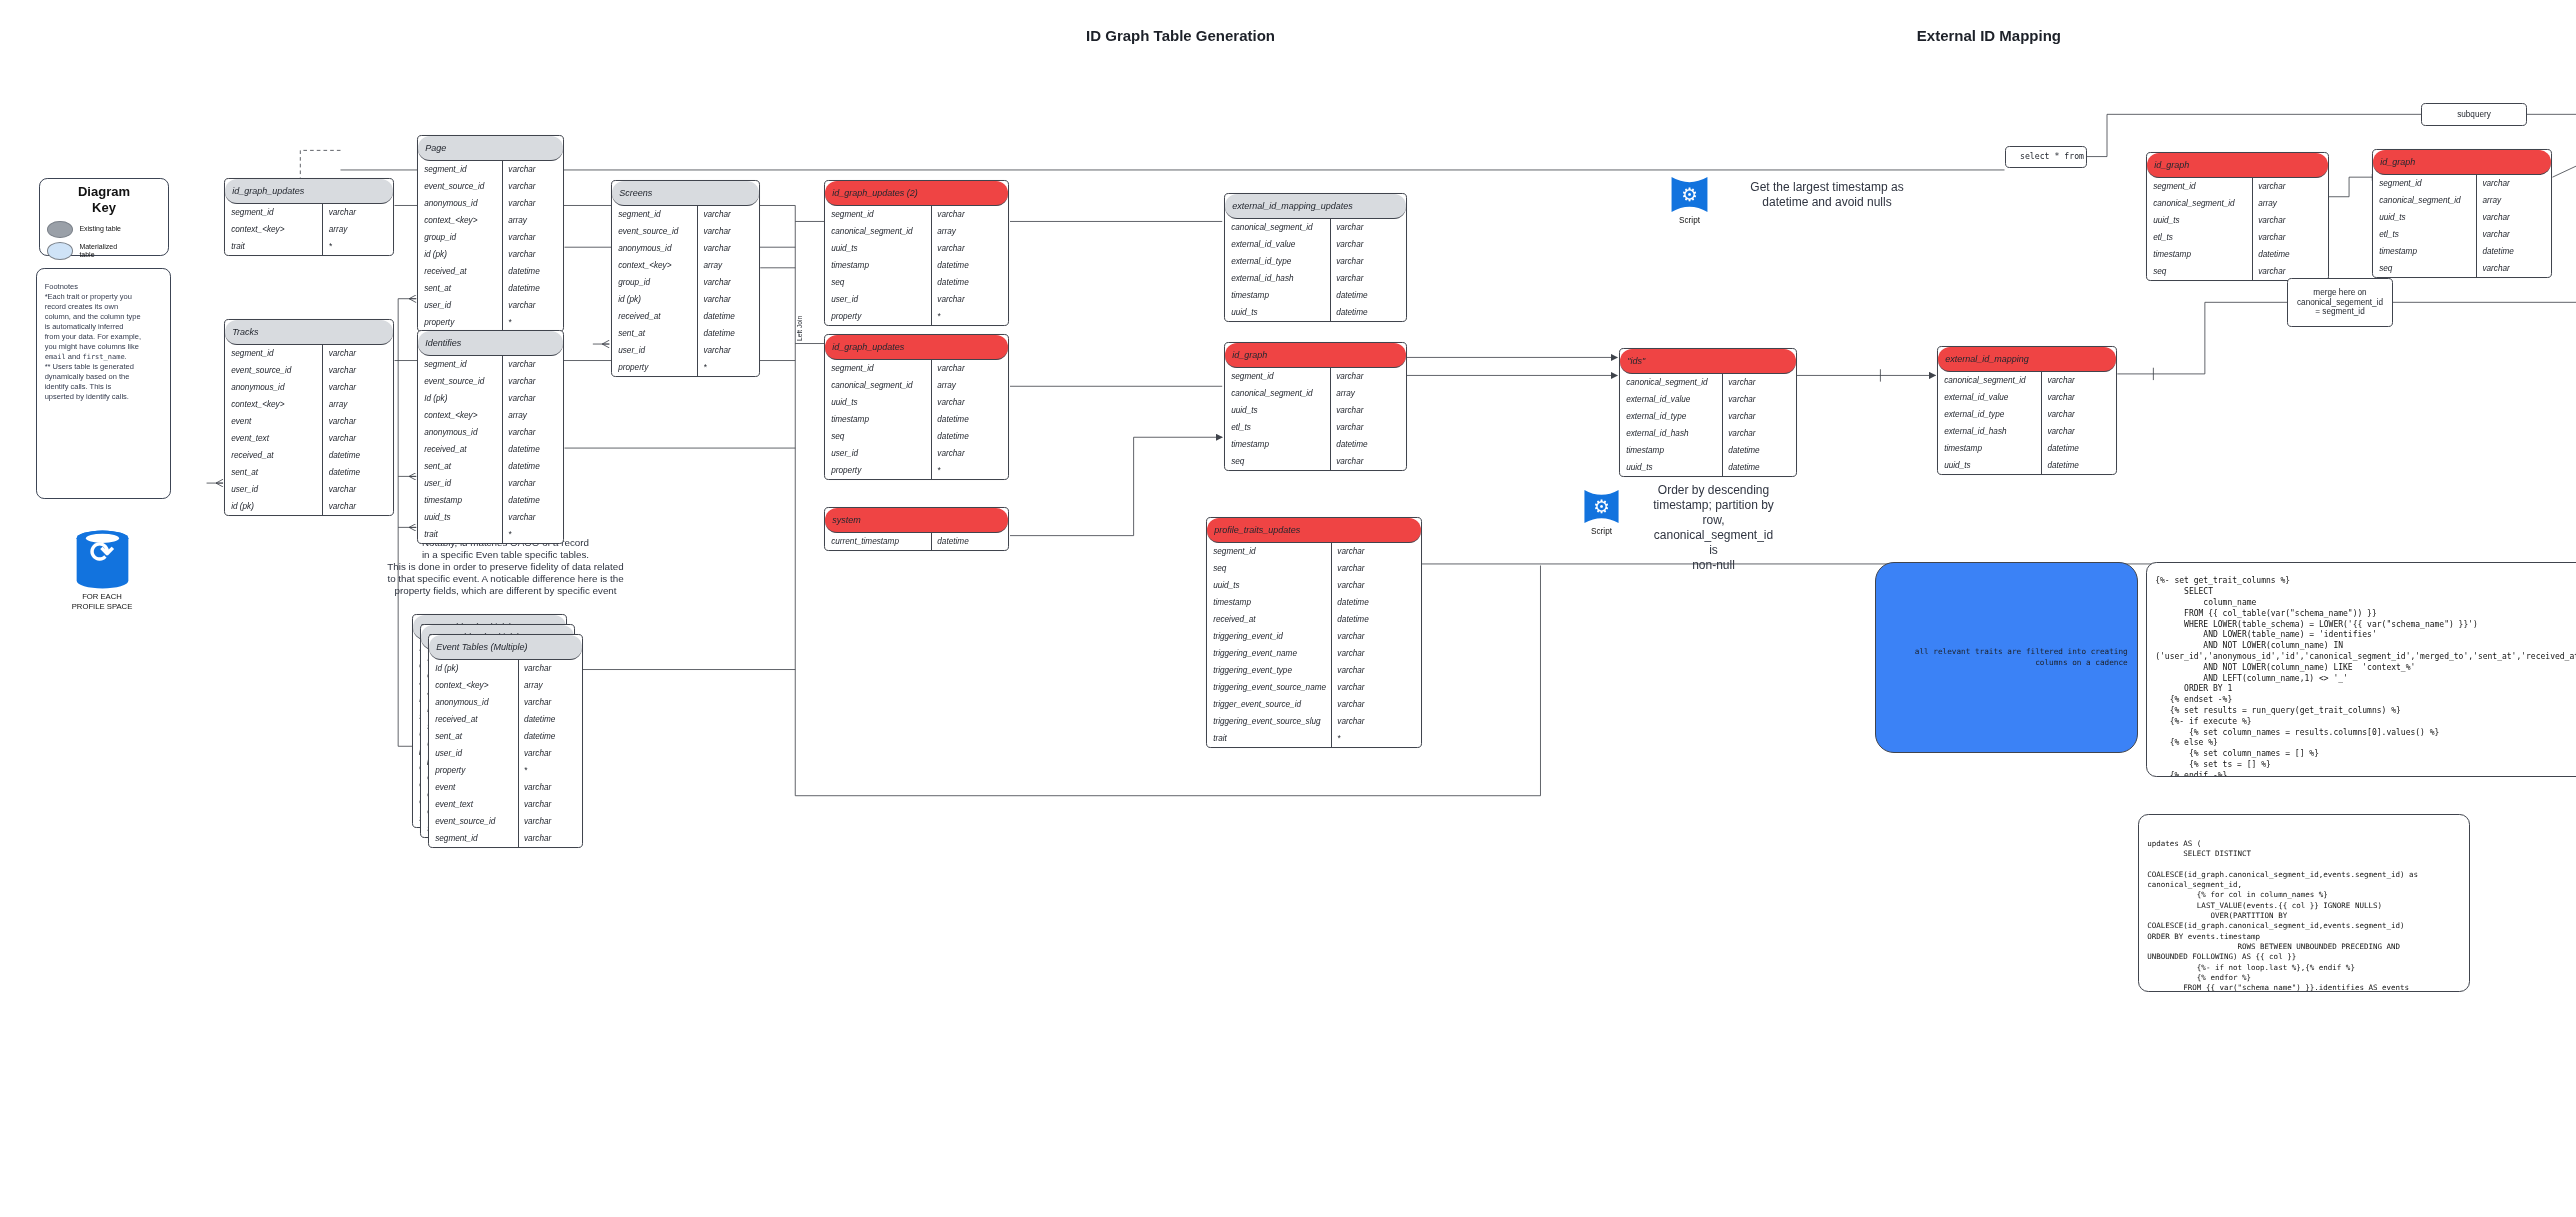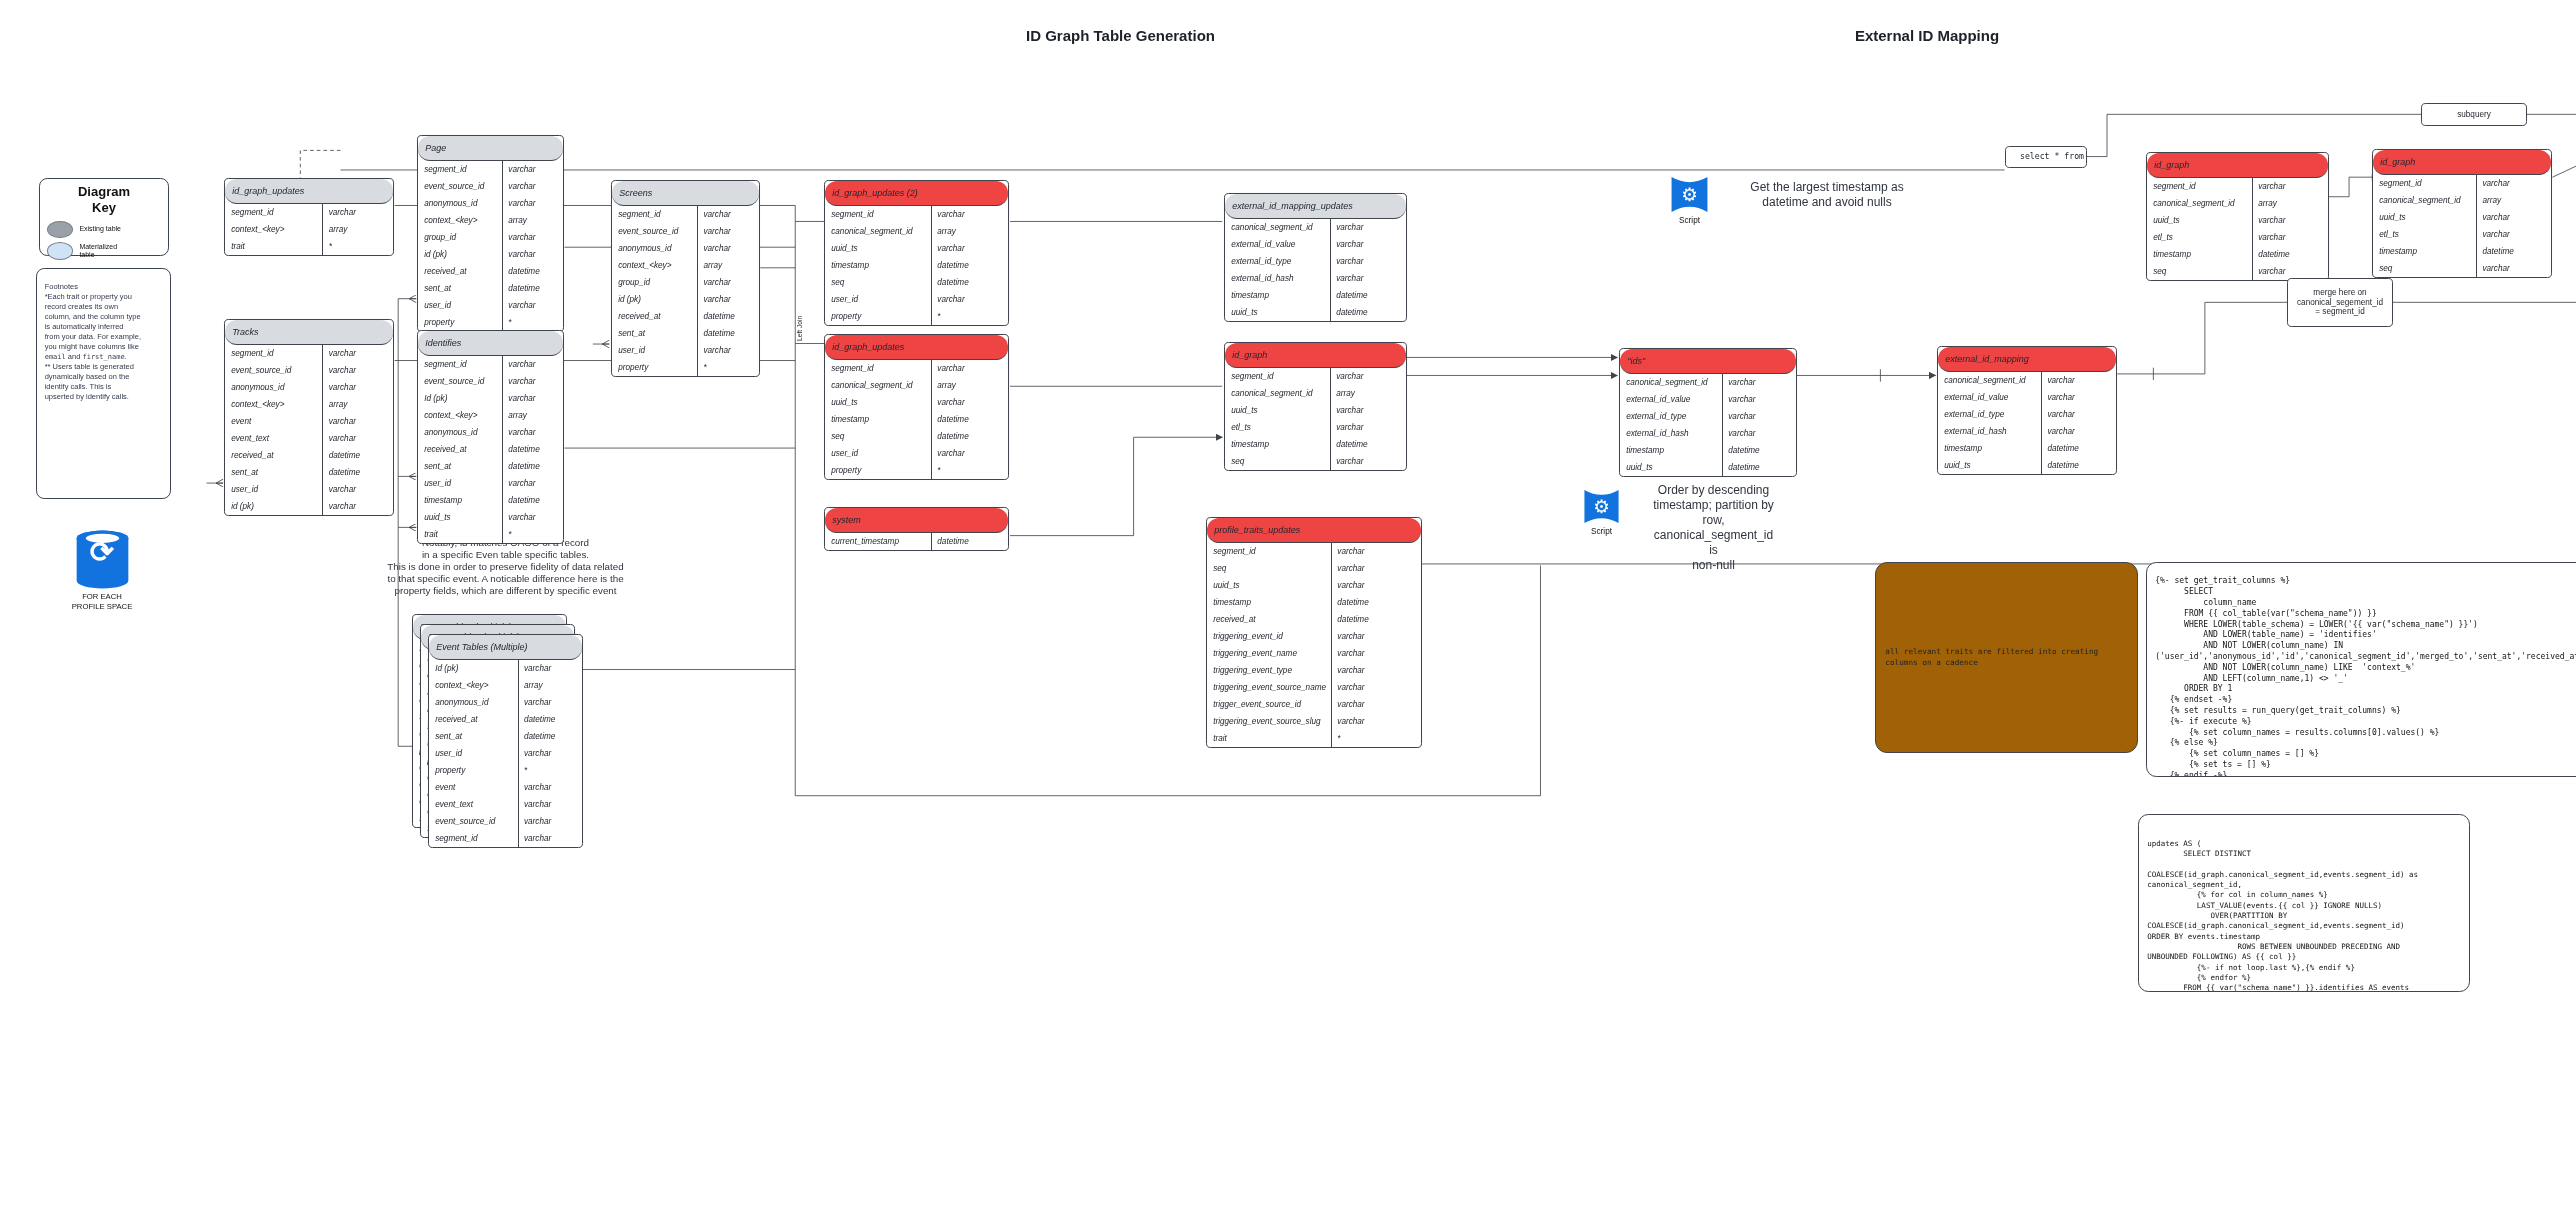--- a/index.html
+++ b/index.html
@@ -1,42 +1,42 @@
 <!DOCTYPE html>
 <html style="font-size:8.2px"><head>
 <meta charset="utf-8">
 <style>
   html,body{margin:0;padding:0;background:#ffffff;font-family:"Liberation Sans",sans-serif;}
   #stage{position:relative;width:3356px;height:1217px;background:#ffffff;overflow:hidden;}
   #wires{position:absolute;left:0;top:0;z-index:1;}
   .abs{position:absolute;box-sizing:border-box;}
   
-  .sec-title{z-index:3;font-size:15px;font-weight:bold;color:#1d2129;text-align:center;}
+  .sec-title{z-index:3;font-size:15px;font-weight:bold;color:#1d2129;text-align:right;}
   
   .tbl{z-index:4;background:#ffffff;border:0.7px solid #40444d;border-radius:4.6px;overflow:hidden;
        font-style:italic;color:#23272f;box-shadow:0 0 0 0.3px rgba(0,0,0,0.05);}
   .tbl-h{min-height:19.6px;display:flex;flex-direction:column;justify-content:center;
          padding:2.1px 3.1px 2.1px 7.2px;font-size:9px;border-bottom:0.7px solid #40444d;border-radius:12px;}
   .tbl-h.gray{background:#d8dbdf;}
   .tbl-h.blue{background:#ef4444;}
   .tbl-row{display:grid;grid-template-columns:58% 42%;min-height:17px;font-size:8.2px;}
   .tbl-row>.f{display:flex;align-items:center;padding:1px 2.1px 1px 6.2px;line-height:1.1;}
   .tbl-row>.t{display:flex;align-items:center;padding:1px 2.1px 1px 5.2px;border-left:0.6px solid #40444d;line-height:1.1;}
   
   .lbl-box{z-index:5;background:#ffffff;border:0.7px solid #40444d;border-radius:4.6px;
            display:flex;align-items:center;justify-content:center;text-align:center;
            font-size:8.2px;color:#23272f;white-space:pre-line;line-height:1.2;}
   .lbl-box.mono{font-family:"DejaVu Sans Mono",monospace;font-size:8.2px;}
   .rot-lbl{z-index:5;font-size:6.7px;color:#23272f;transform:rotate(-90deg);transform-origin:left top;white-space:nowrap;}
   
   .note{z-index:3;color:#2f3440;font-size:9.8px;line-height:1.22;white-space:pre-line;}
   .note.center{text-align:center;}
-  .note-box{z-index:3;border:0.7px solid #40444d;border-radius:12px;background:#a16207;
+  .note-box{z-index:3;border:0.7px solid #40444d;border-radius:19px;background:#3b82f6;
             display:flex;flex-direction:column;justify-content:center;padding:7.2px 9.3px;
-            font-family:"DejaVu Sans Mono",monospace;font-size:7.7px;color:#1d2129;white-space:pre-line;line-height:1.35;}
+            font-family:"DejaVu Sans Mono",monospace;font-size:7.7px;color:#1d2129;white-space:pre-line;line-height:1.35;text-align:right;}
   .sql{z-index:3;border:0.7px solid #40444d;border-radius:10.3px;background:#fff;
        font-family:"DejaVu Sans Mono",monospace;color:#111;white-space:pre;overflow:hidden;
        padding:13.4px 7.2px 5.2px 8.2px;}
   .sql.s1{font-size:8px;line-height:10.8px;}
   .sql.s2{font-size:7.5px;line-height:10.3px;padding-top:24px;}
   
   .script-shape{z-index:5;}
   .script-shape .glyph{position:absolute;left:0;top:0;width:100%;height:78%;display:flex;align-items:center;justify-content:center;
         color:#fff;font-size:18.5px;}
   .script-label{z-index:5;font-size:8.2px;color:#111;text-align:center;}

